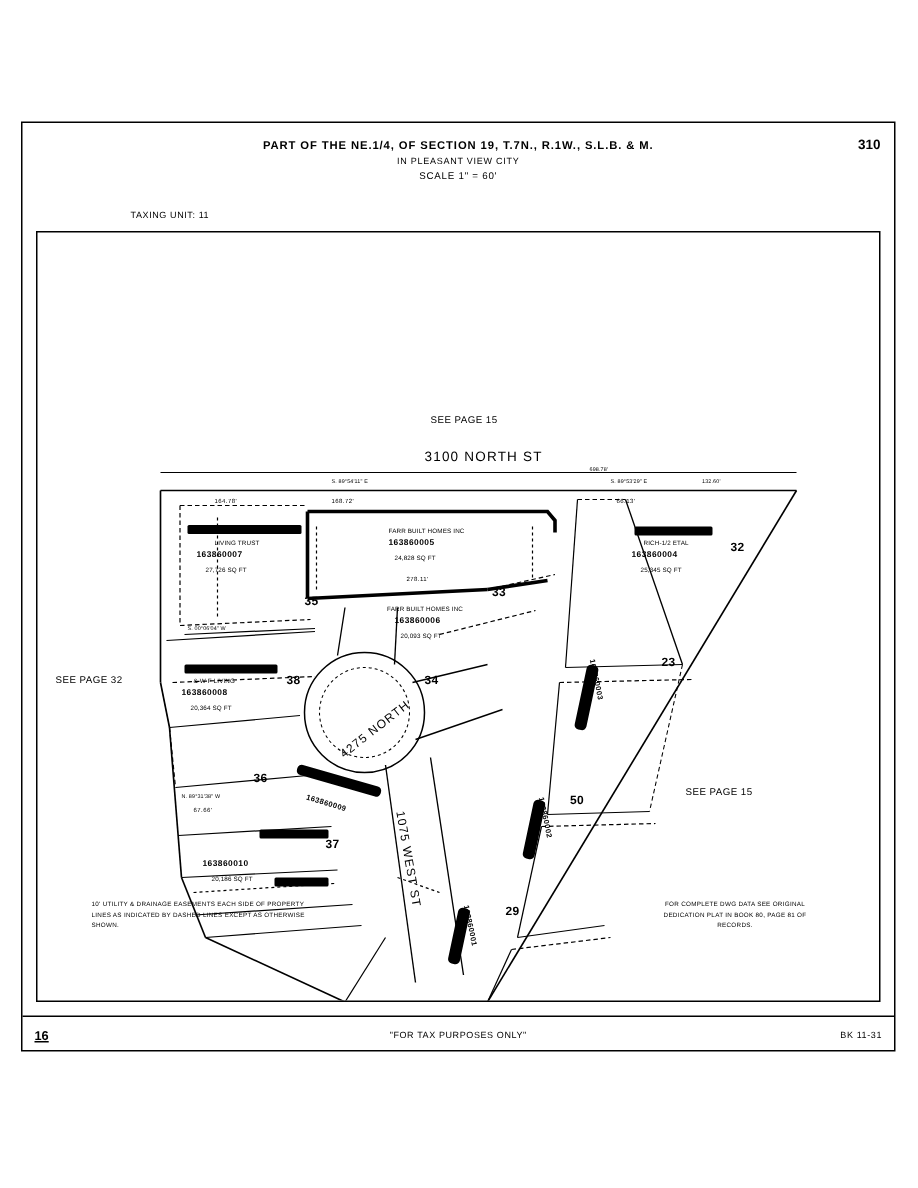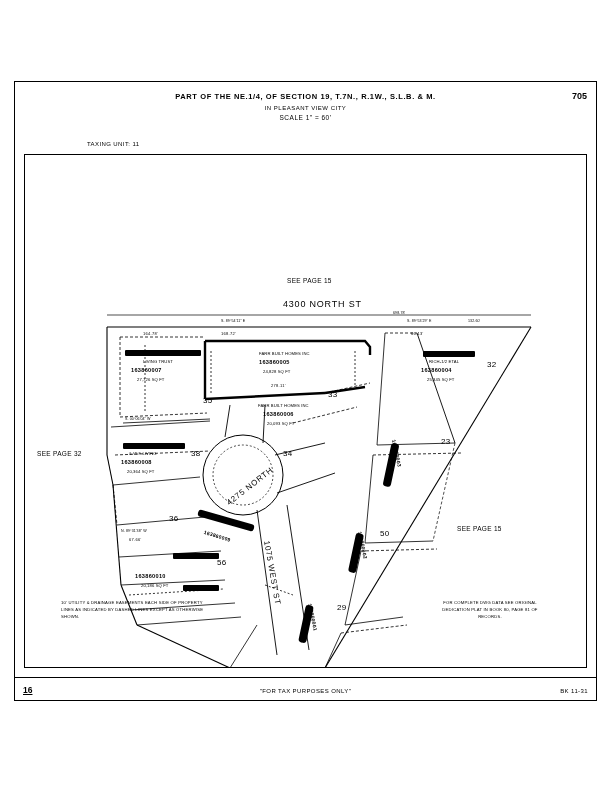--- a/index.html
+++ b/index.html
@@ -158,20 +158,21 @@
     letter-spacing: 0.1px;
   }
   .lbl-area {
     font-size: 4.2px;
     white-space: nowrap;
     letter-spacing: 0.1px;
   }
   .lbl-lot {
     font-size: 8px;
     white-space: nowrap;
+    font-weight: bold;
   }
   .lbl-bearing {
     font-size: 3.6px;
     white-space: nowrap;
     letter-spacing: 0.1px;
   }
   .lbl-dim {
     font-size: 4px;
     white-space: nowrap;
   }
@@ -180,21 +181,21 @@
     position: absolute;
     background: #000;
     border-radius: 1px;
   }
 </style>
 </head>
 <body>
 
 <div class="sheet">
 
-  <div class="page-num-tr">705</div>
+  <div class="page-num-tr">310</div>
 
   <div class="header">
     <div class="hdr-part">PART OF THE NE.1/4, OF SECTION 19, T.7N., R.1W., S.L.B. &amp; M.</div>
     <div class="hdr-city">IN PLEASANT VIEW CITY</div>
     <div class="hdr-scale">SCALE 1" = 60'</div>
   </div>
   <div class="hdr-taxing">TAXING UNIT: 11</div>
 
   <div class="map-frame">
 
@@ -275,21 +276,21 @@
         <path d="M 104 440 L 198 434" stroke-dasharray="2,2"></path>
         <path d="M 240 430 L 268 440" stroke-dasharray="2,2"></path>
 
       </g>
     </svg>
 
     <div class="lbl lbl-see" style="left:262px; top:122px;">SEE PAGE 15</div>
     <div class="lbl lbl-see" style="left:12px; top:295px;">SEE PAGE 32</div>
     <div class="lbl lbl-see" style="left:432px; top:370px;">SEE PAGE 15</div>
 
-    <div class="lbl lbl-street" style="left:258px; top:144px;">4300 NORTH ST</div>
+    <div class="lbl lbl-street" style="left:258px; top:144px;">3100 NORTH ST</div>
     <div class="lbl lbl-street" style="left:200px; top:345px; transform:rotate(-38deg); transform-origin:0 0; font-size:8px;">4275 NORTH</div>
     <div class="lbl lbl-street" style="left:246px; top:385px; transform:rotate(80deg); transform-origin:0 0; font-size:8px;">1075 WEST ST</div>
 
     <div class="redact" style="left:100px; top:195px; width:76px; height:6px;"></div>
     <div class="lbl lbl-owner" style="left:118px; top:204px;">LIVING TRUST</div>
     <div class="lbl lbl-parcel" style="left:106px; top:212px;">163860007</div>
     <div class="lbl lbl-area" style="left:112px; top:222px;">27,726 SQ FT</div>
     <div class="lbl lbl-lot" style="left:178px; top:241px;">35</div>
 
     <div class="lbl lbl-owner" style="left:234px; top:196px;">FARR BUILT HOMES INC</div>
@@ -321,21 +322,21 @@
     <div class="redact" style="left:327px; top:378px; width:8px; height:40px; border-radius:3px; transform:rotate(12deg);"></div>
     <div class="lbl lbl-parcel" style="left:338px; top:376px; transform:rotate(78deg); transform-origin:0 0; font-size:5px;">163860002</div>
     <div class="lbl lbl-lot" style="left:355px; top:374px;">50</div>
 
     <div class="redact" style="left:277px; top:450px; width:8px; height:38px; border-radius:3px; transform:rotate(12deg);"></div>
     <div class="lbl lbl-parcel" style="left:288px; top:448px; transform:rotate(78deg); transform-origin:0 0; font-size:5px;">163860001</div>
     <div class="lbl lbl-lot" style="left:312px; top:448px;">29</div>
 
     <div class="redact" style="left:172px; top:362px; width:58px; height:7px; border-radius:3px; transform:rotate(16deg);"></div>
     <div class="lbl lbl-parcel" style="left:180px; top:374px; transform:rotate(17deg); transform-origin:0 0; font-size:5px;">163860009</div>
-    <div class="lbl lbl-lot" style="left:192px; top:403px;">56</div>
+    <div class="lbl lbl-lot" style="left:192px; top:403px;">37</div>
 
     <div class="lbl lbl-lot" style="left:112px; top:359px;padding-left:32px;">36</div>
     <div class="redact" style="left:148px; top:398px; width:46px; height:6px;"></div>
     <div class="lbl lbl-parcel" style="left:110px; top:418px;">163860010</div>
     <div class="lbl lbl-area" style="left:116px; top:428px;">20,186 SQ FT</div>
     <div class="redact" style="left:158px; top:430px; width:36px; height:6px;"></div>
 
     <div class="lbl lbl-bearing" style="left:196px; top:164px;">S. 89°54'11" E</div>
     <div class="lbl lbl-bearing" style="left:368px; top:156px;">698.78'</div>
     <div class="lbl lbl-bearing" style="left:382px; top:164px;">S. 89°53'29" E</div>

